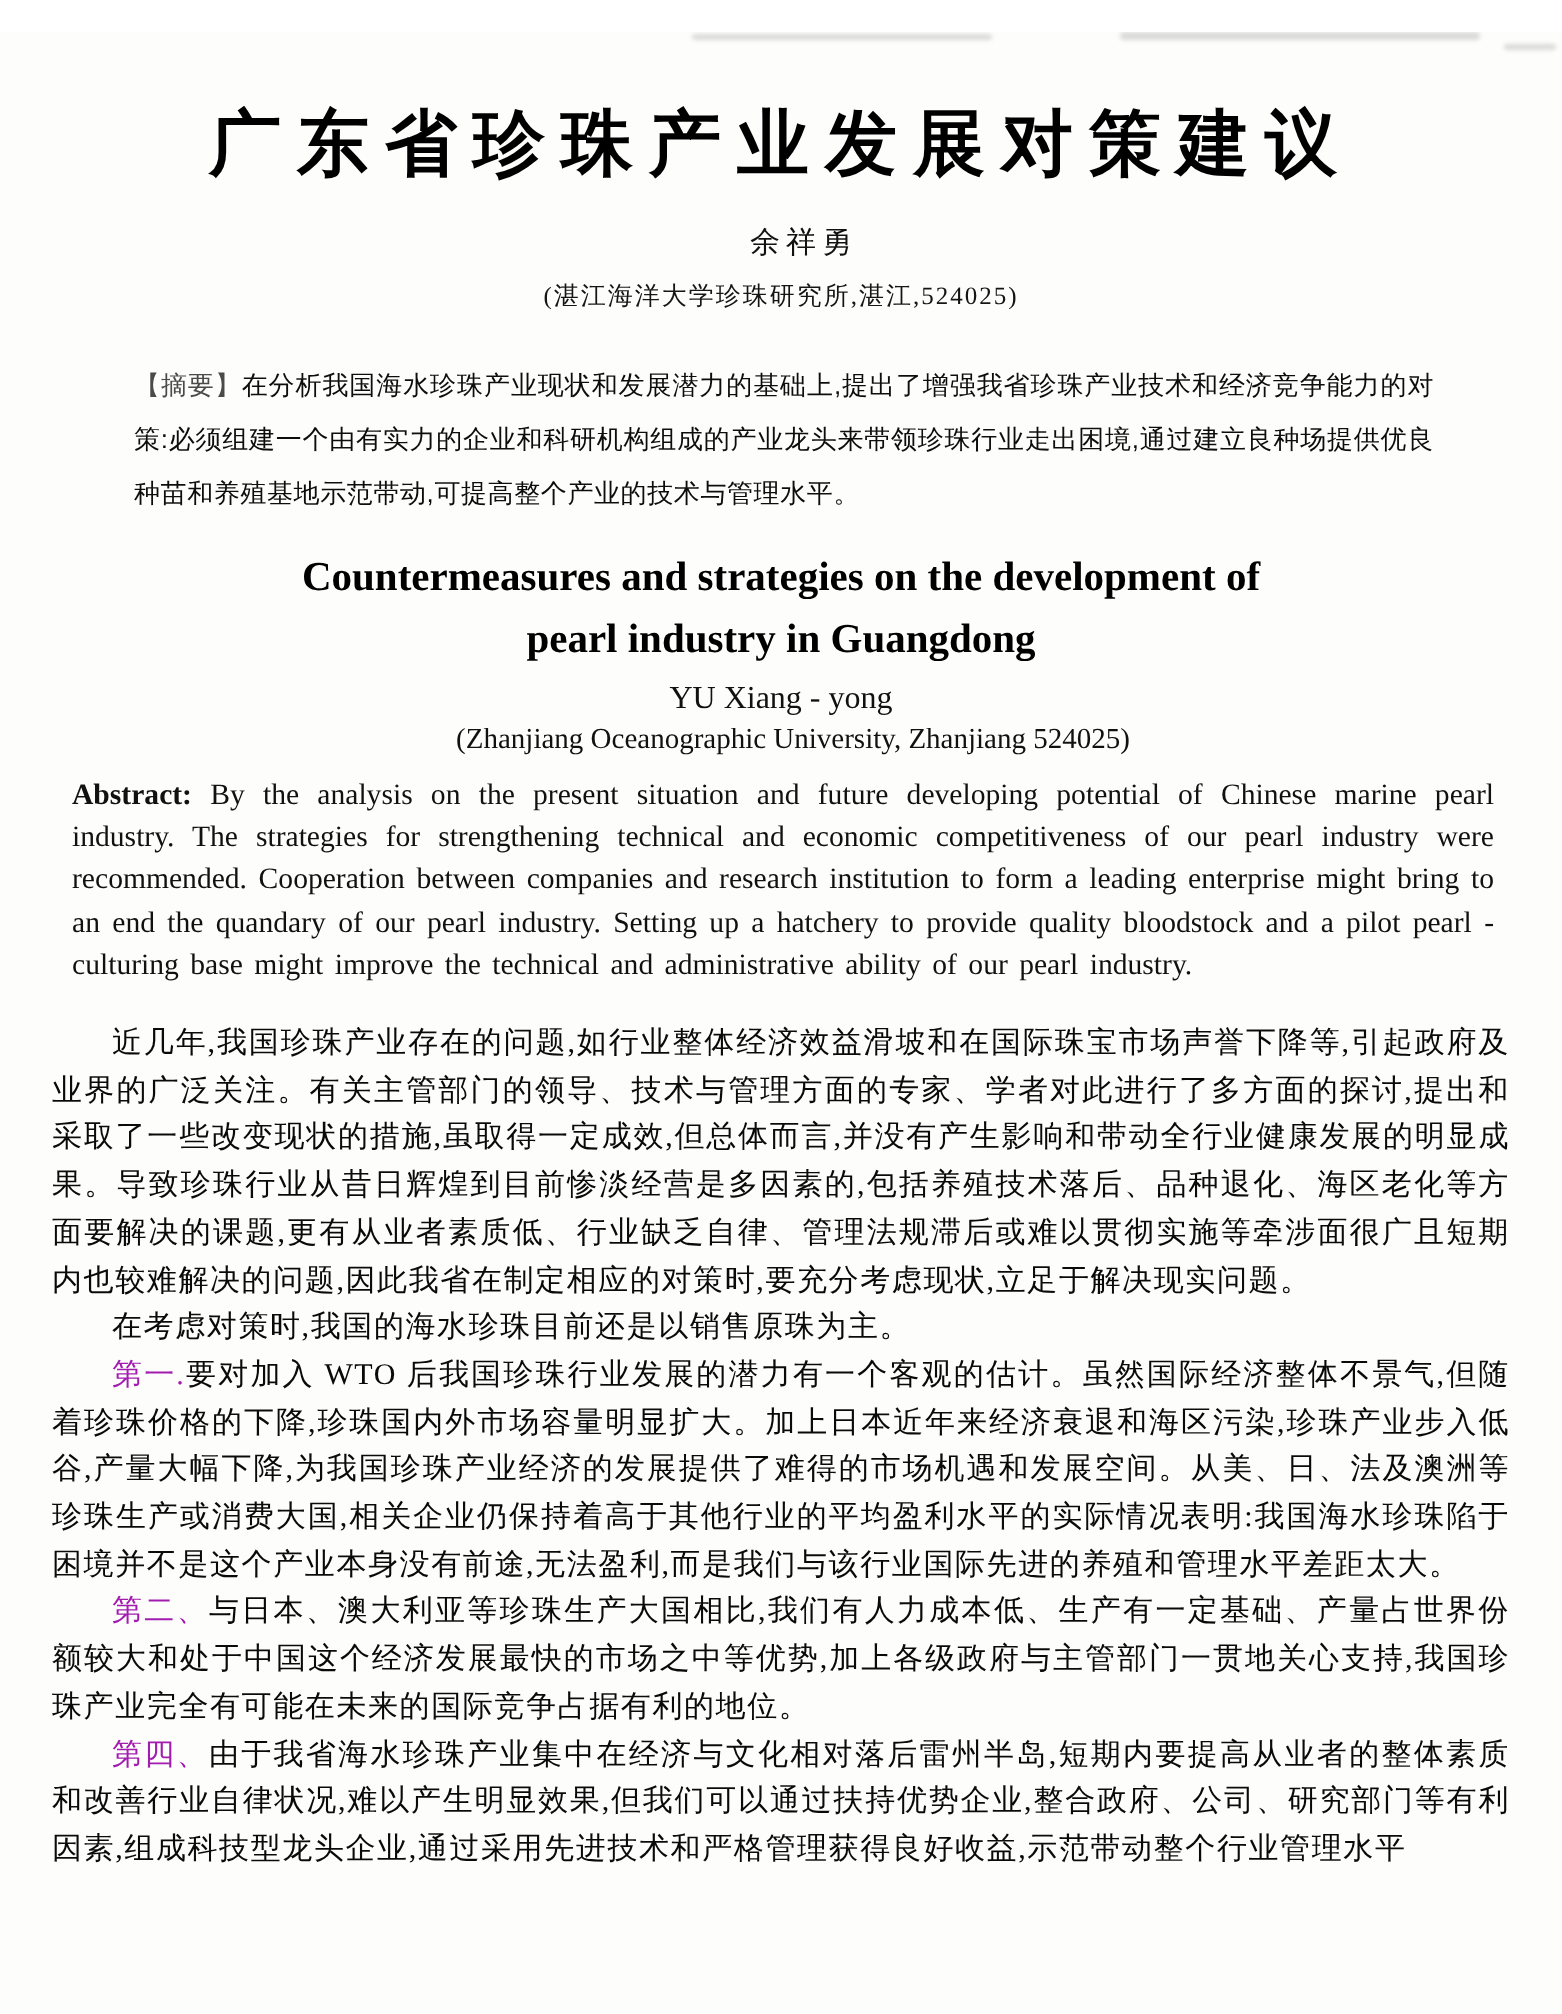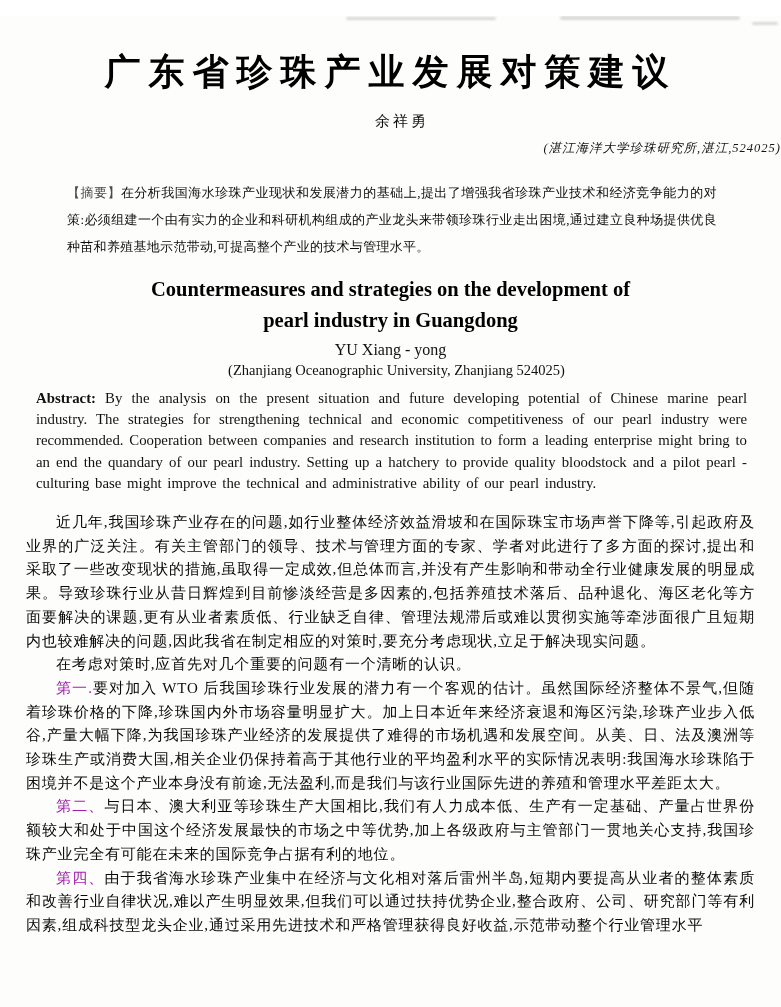--- a/index.html
+++ b/index.html
@@ -32,29 +32,28 @@
   .author-cn {
     margin-top: 18px;
     text-align: center;
     font-size: 15px;
     letter-spacing: 3px;
     font-family: "Liberation Sans", sans-serif;
     padding-left: 23px;
   }
   .affil-cn {
     margin-top: 9px;
-    text-align: right;
+    text-align: center;
     font-size: 12.5px;
     letter-spacing: 1px;
     color: #151515;
-    font-style: italic;
   }
   .abstract-cn {
     margin: 22px 64px 0 67px;
-    font-family: Liberation Serif, serif;
+    font-family: Liberation Sans, sans-serif;
     font-size: 13px;
     line-height: 27px;
     text-align: justify;
     letter-spacing: 0.3px;
     color: #0d0d0d;
   }
   .abstract-cn .label { color: #4a4a4a; }
   .title-en {
     margin: 14px 0 0 0;
     text-align: center;
@@ -113,19 +112,19 @@
   <h2 class="title-en"><span>Countermeasures and strategies on the development of</span><br><span>pearl industry in Guangdong</span></h2>
 
   <div class="author-en">YU Xiang - yong</div>
 
   <div class="affil-en">(Zhanjiang Oceanographic University,  Zhanjiang  524025)</div>
 
   <p class="abstract-en"><span class="label">Abstract:</span> <span>By the analysis on the present situation and future developing potential of Chinese marine pearl industry.  The strategies for strengthening technical and economic competitiveness of our pearl industry were recommended.  Cooperation between companies and research institution to form a leading enterprise might bring to an end the quandary of our pearl industry.  Setting up a hatchery to provide quality bloodstock and a pilot pearl - culturing base might improve the technical and administrative ability of our pearl industry.</span></p>
 
   <div class="body-text">
     <p><span>近几年,我国珍珠产业存在的问题,如行业整体经济效益滑坡和在国际珠宝市场声誉下降等,引起政府及业界的广泛关注。有关主管部门的领导、技术与管理方面的专家、学者对此进行了多方面的探讨,提出和采取了一些改变现状的措施,虽取得一定成效,但总体而言,并没有产生影响和带动全行业健康发展的明显成果。导致珍珠行业从昔日辉煌到目前惨淡经营是多因素的,包括养殖技术落后、品种退化、海区老化等方面要解决的课题,更有从业者素质低、行业缺乏自律、管理法规滞后或难以贯彻实施等牵涉面很广且短期内也较难解决的问题,因此我省在制定相应的对策时,要充分考虑现状,立足于解决现实问题。</span></p>
-    <p><span>在考虑对策时,应首先对几个重要的问题有一个清晰的认识。</span></p>
+    <p><span>在考虑对策时,我国的海水珍珠目前还是以销售原珠为主。</span></p>
     <p><span class="marker">第一.</span><span>要对加入 WTO 后我国珍珠行业发展的潜力有一个客观的估计。虽然国际经济整体不景气,但随着珍珠价格的下降,珍珠国内外市场容量明显扩大。加上日本近年来经济衰退和海区污染,珍珠产业步入低谷,产量大幅下降,为我国珍珠产业经济的发展提供了难得的市场机遇和发展空间。从美、日、法及澳洲等珍珠生产或消费大国,相关企业仍保持着高于其他行业的平均盈利水平的实际情况表明:我国海水珍珠陷于困境并不是这个产业本身没有前途,无法盈利,而是我们与该行业国际先进的养殖和管理水平差距太大。</span></p>
     <p><span class="marker">第二、</span><span>与日本、澳大利亚等珍珠生产大国相比,我们有人力成本低、生产有一定基础、产量占世界份额较大和处于中国这个经济发展最快的市场之中等优势,加上各级政府与主管部门一贯地关心支持,我国珍珠产业完全有可能在未来的国际竞争占据有利的地位。</span></p>
     <p><span class="marker">第四、</span><span>由于我省海水珍珠产业集中在经济与文化相对落后雷州半岛,短期内要提高从业者的整体素质和改善行业自律状况,难以产生明显效果,但我们可以通过扶持优势企业,整合政府、公司、研究部门等有利因素,组成科技型龙头企业,通过采用先进技术和严格管理获得良好收益,示范带动整个行业管理水平</span></p>
   </div>
 
 </div>
 
 </body></html>

